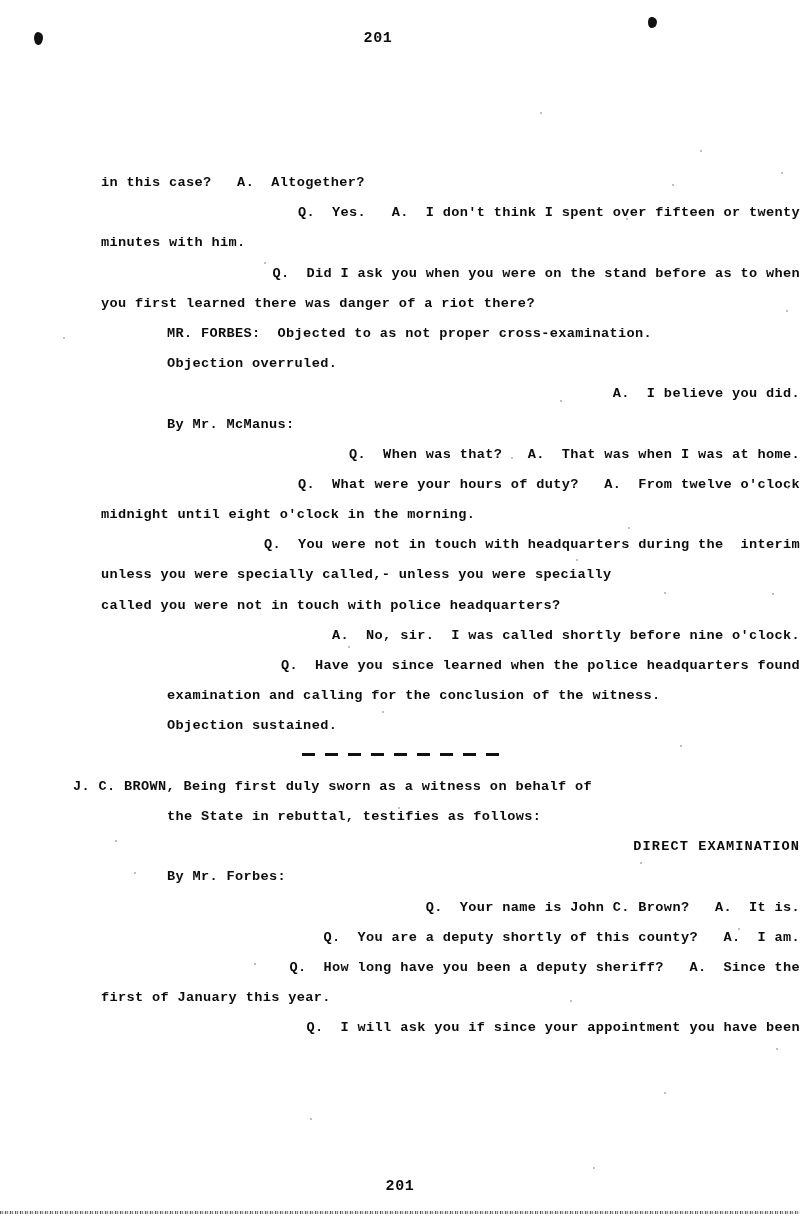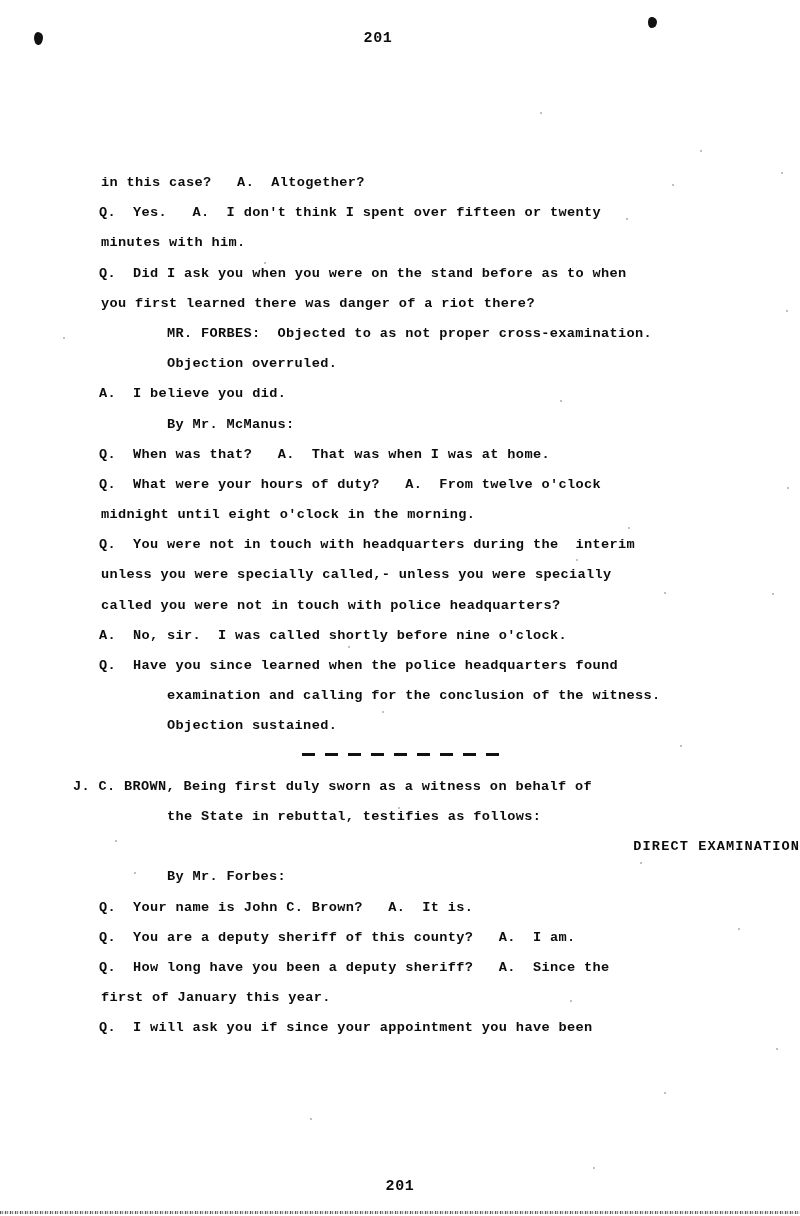--- a/index.html
+++ b/index.html
@@ -76,21 +76,21 @@
     line-height: 30.2px;
     height: 30.2px;
     white-space: pre;
     letter-spacing: 0.35px;
     font-weight: 700;
     margin: 0;
     padding: 0;
   }
   
   .ind-flush   { padding-left: 101px; }   
-  .ind-q       { padding-left: 99px; }   
+  .ind-q       { padding-left: 76px; text-align: right; }   
   .ind-speaker { padding-left: 167px; }
   .ind-witness { padding-left: 73px; }
   .heading {
     text-align: right;
     padding-left: 8px;
     letter-spacing: 1.1px;
   }
 
   
   .dash-rule {
@@ -180,21 +180,21 @@
     <div class="line ind-speaker">examination and calling for the conclusion of the witness.</div>
     <div class="line ind-speaker">Objection sustained.</div>
 
     <div class="line dash-rule" id="dash-rule"><span class="dash"></span><span class="dash"></span><span class="dash"></span><span class="dash"></span><span class="dash"></span><span class="dash"></span><span class="dash"></span><span class="dash"></span><span class="dash"></span></div>
 
     <div class="line ind-witness">J. C. BROWN, Being first duly sworn as a witness on behalf of</div>
     <div class="line ind-speaker">the State in rebuttal, testifies as follows:</div>
     <div class="line heading">DIRECT EXAMINATION</div>
     <div class="line ind-speaker">By Mr. Forbes:</div>
     <div class="line ind-q">Q.  Your name is John C. Brown?   A.  It is.</div>
-    <div class="line ind-q">Q.  You are a deputy sheriff of this county?   A.  I am.</div>
+    <div class="line ind-q">Q.  You are a deputy shortly of this county?   A.  I am.</div>
     <div class="line ind-q">Q.  How long have you been a deputy sheriff?   A.  Since the</div>
     <div class="line ind-flush">first of January this year.</div>
     <div class="line ind-q">Q.  I will ask you if since your appointment you have been</div>
   </div>
 
   <div class="page-footer">
     <div class="footer-page-number">201</div>
   </div>
 
   <div class="scan-edge"></div>

